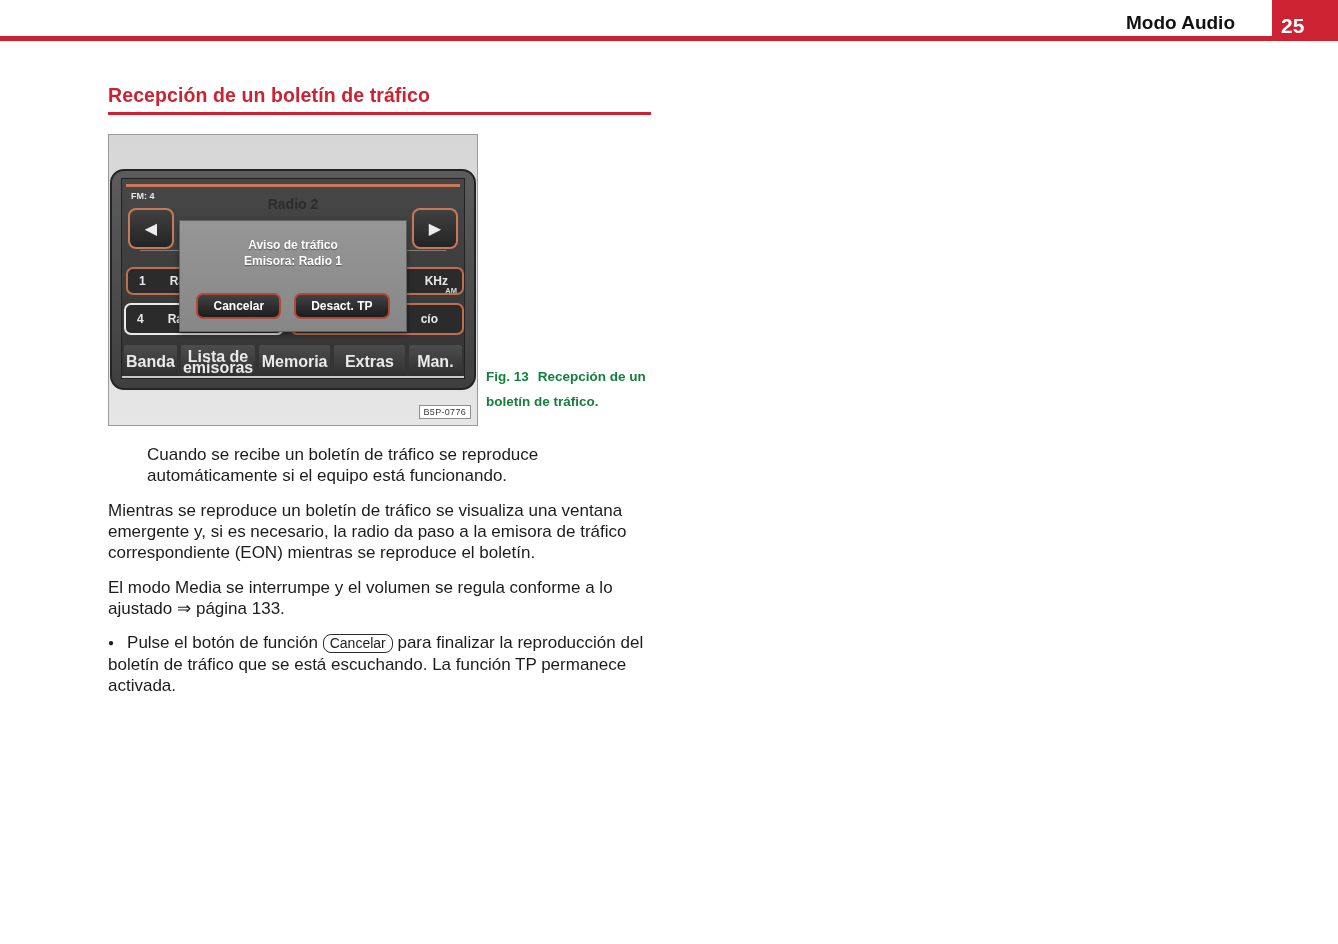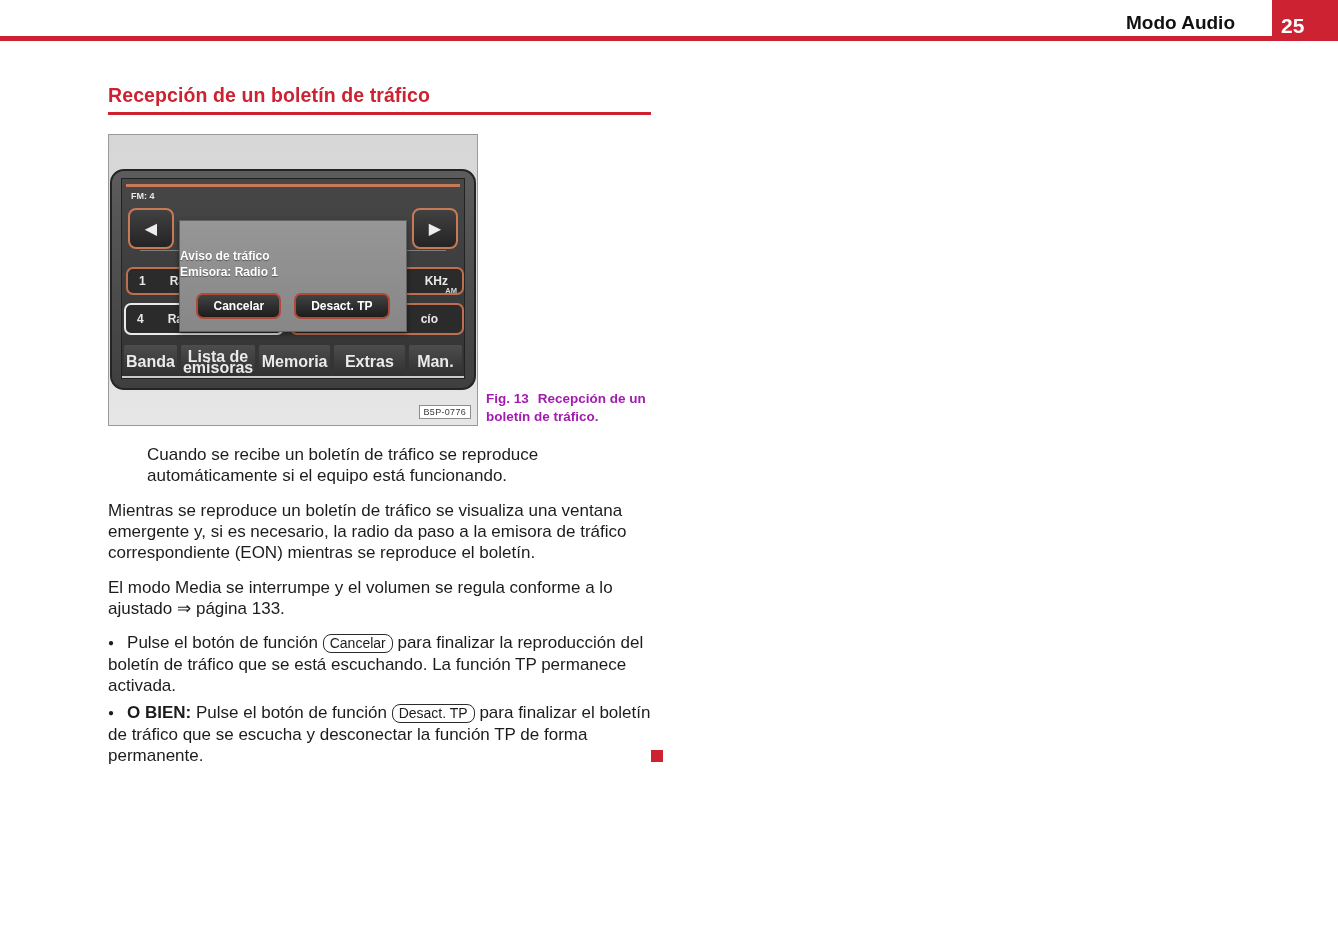--- a/index.html
+++ b/index.html
@@ -47,31 +47,31 @@
   .preset-4-right { left:168px; top:124px; width:174px; height:32px; justify-content:flex-end; padding-right:24px; }
   .menu-row { position:absolute; left:2px; right:2px; top:166px; height:33px; display:flex; gap:4px; }
   .menu-btn { background:linear-gradient(#4d4d4d,#2e2e2e); color:#eaeaea; font-size:16px; font-weight:700;
               display:flex; align-items:center; justify-content:center; text-align:center; line-height:11px;
               border-radius:2px; padding:0 2px; }
   .mw-a { flex:50 0 0; } .mw-b { flex:76 0 0; } .mw-c { flex:56 0 0; }
   .menu-underline { position:absolute; left:0; right:0; bottom:0; height:2px; background:#c9c9c9; }
 
   .popup { position:absolute; left:57px; top:41px; width:228px; height:112px;
            background:linear-gradient(#969696,#878787); border:1px solid #626262;
-           box-shadow:0 2px 5px rgba(0,0,0,0.45); padding-top:27px; text-align:left; }
+           box-shadow:0 2px 5px rgba(0,0,0,0.45); padding-top:16px; text-align:center; }
   .popup-title, .popup-sub { color:#fff; font-weight:700; font-size:12px; line-height:16px;
                              text-shadow:0 1px 1px rgba(60,60,60,0.7); }
   .popup-buttons { position:absolute; left:0; right:0; bottom:12px; display:flex; justify-content:center; gap:13px; }
   .popup-btn { background:linear-gradient(#424242,#1d1d1d); border:2px solid #b04a38; border-radius:7px;
                color:#fff; font-weight:700; font-size:12px; padding:4px 15px; }
   .photo-code { position:absolute; right:6px; bottom:6px; background:#fff; border:1px solid #8d8d8d;
                 font-size:9px; color:#3a3a3a; padding:1px 4px; letter-spacing:0.3px; }
 
-  .figure-caption { position:absolute; left:378px; bottom:0; width:172px;
-                    color:#a21caf; font-weight:700; font-size:13.5px; line-height:18px; }
+  .figure-caption { position:absolute; left:378px; bottom:12px; width:172px;
+                    color:#15803d; font-weight:700; font-size:13.5px; line-height:25px; }
   .figure-caption .fig-label { margin-right:9px; }
 
   
   .bodytext p { font-size:17px; line-height:21px; margin-top:14px; color:#1c1c1c; }
   .bodytext p.first { margin-top:18px;margin-left:39px; }
   .bodytext p.bullet { margin-top:13px; }
   .bodytext p.bullet + p.bullet { margin-top:6px; }
   .bullet-dot { font-size:10px; vertical-align:2px; margin-right:13px; }
   .seg-bold { font-weight:700; }
   .seg-ref  { color:#cc2231; }
@@ -96,20 +96,21 @@
 
     <h1 class="section-title">Recepción de un boletín de tráfico</h1>
     <div class="section-rule"></div>
 
     <div class="figure-row">
       <div class="figure-photo">
         <div class="radio-bezel">
           <div class="radio-screen">
             <div class="accent-line"></div>
             <div class="band-display">FM: 4</div>
+            <div class="ghost-station">Radio 2</div>
             <div class="screen-divider"></div>
             <div class="nav-btn nav-left">
               <span>◀</span>
             </div>
             <div class="nav-btn nav-right">
               <span>▶</span>
             </div>
 
             <div class="preset preset-1-left">
               <span class="p-num">1</span>
@@ -154,17 +155,16 @@
         <span class="fig-label">Fig. 13</span><span>Recepción de un boletín de tráfico.</span>
       </div>
     </div>
 
     <div class="bodytext">
       <p class="first">Cuando se recibe un boletín de tráfico se reproduce automáticamente si el equipo está funcionando.</p>
       <p>Mientras se reproduce un boletín de tráfico se visualiza una ventana emergente y, si es necesario, la radio da paso a la emisora de tráfico correspondiente (EON) mientras se reproduce el boletín.</p>
       <p>El modo Media se interrumpe y el volumen se regula conforme a lo ajustado ⇒ página 133.</p>
 
       <p class="bullet"><span class="bullet-dot">●</span><span>Pulse el botón de función <span class="seg-key">Cancelar</span> para finalizar la reproducción del boletín de tráfico que se está escuchando. La función TP permanece activada.</span></p>
-      <p class="bullet bullet-last"><span class="bullet-dot">●</span><span><span class="seg-bold">O BIEN:</span> Pulse el botón de función <span class="seg-key">Desact. TP</span> para finalizar el boletín de tráfico que se escucha y desconectar la función TP de forma permanente.</span><span class="end-marker"></span></p>
     </div>
 
   </div>
 </div>
 
 </body></html>

